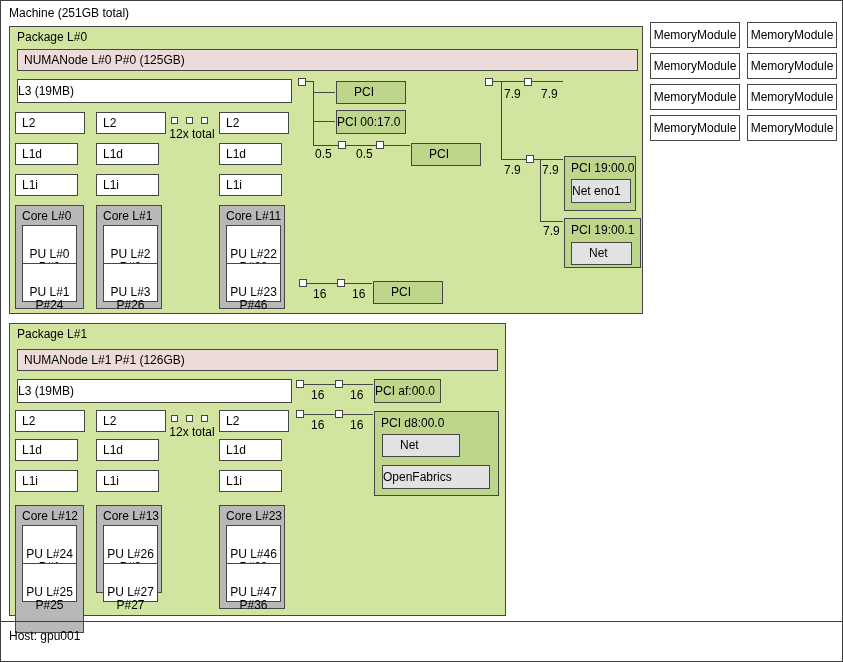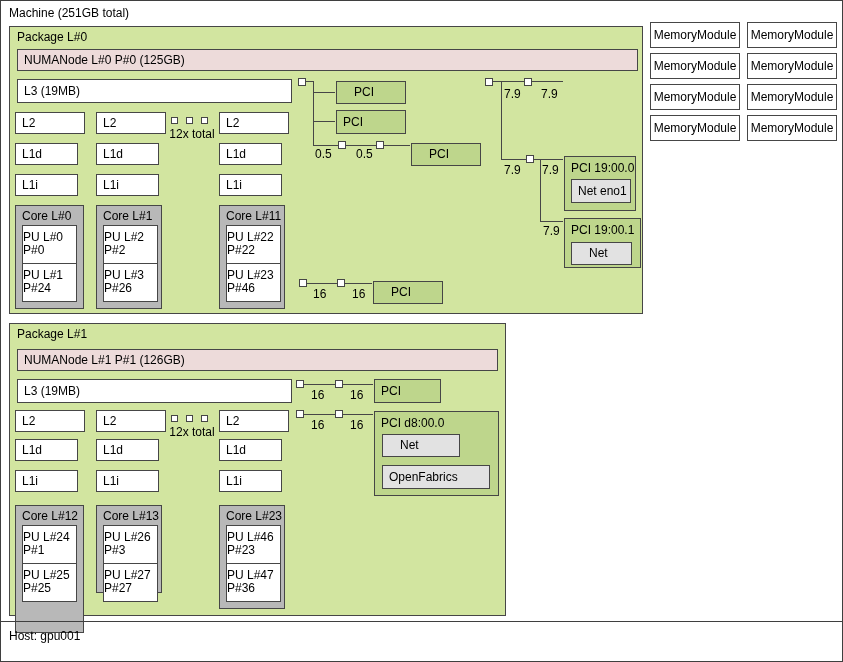--- a/index.html
+++ b/index.html
@@ -8,26 +8,26 @@
           font-family:"Liberation Sans","DejaVu Sans",sans-serif;font-size:12px;color:#000;overflow:hidden}
   .box{position:absolute;border:1px solid #464646}
   .t{position:absolute;white-space:nowrap}
   .pkg{background:#d2e5a0}
   .numa{background:#eddbda}
   .wht{background:#fff}
   .core{background:#b8b8b8}
   .pci{background:#bed68c}
   .dev{background:#e2e2e2}
   .mem{background:#fff;text-align:center;line-height:24px;white-space:nowrap}
-  .pu{background:#fff;line-height:13px;padding-top:5px}
+  .pu{background:#fff;text-align:center;line-height:13px;padding-top:22px}
   .pu span{display:block}
   .dot{position:absolute;width:7px;height:7px;border:1px solid #464646;background:#fff}
   .lh20{line-height:20px;padding-left:6px;overflow:hidden}
   .lh21{line-height:21px;padding-left:17px;overflow:hidden}
-  .lh22{line-height:22px;padding-left:6px;overflow:hidden}
+  .lh22{line-height:22px;overflow:hidden}
   svg.lines{position:absolute;left:0;top:0;pointer-events:none}
   .sep{position:absolute;left:0;top:620px;width:841px;height:1px;background:#3f3f3f}
 </style>
 </head>
 <body>
 
 <div id="canvas">
 
   <div class="t" style="left:8px;top:5px">Machine (251GB total)</div>
 

